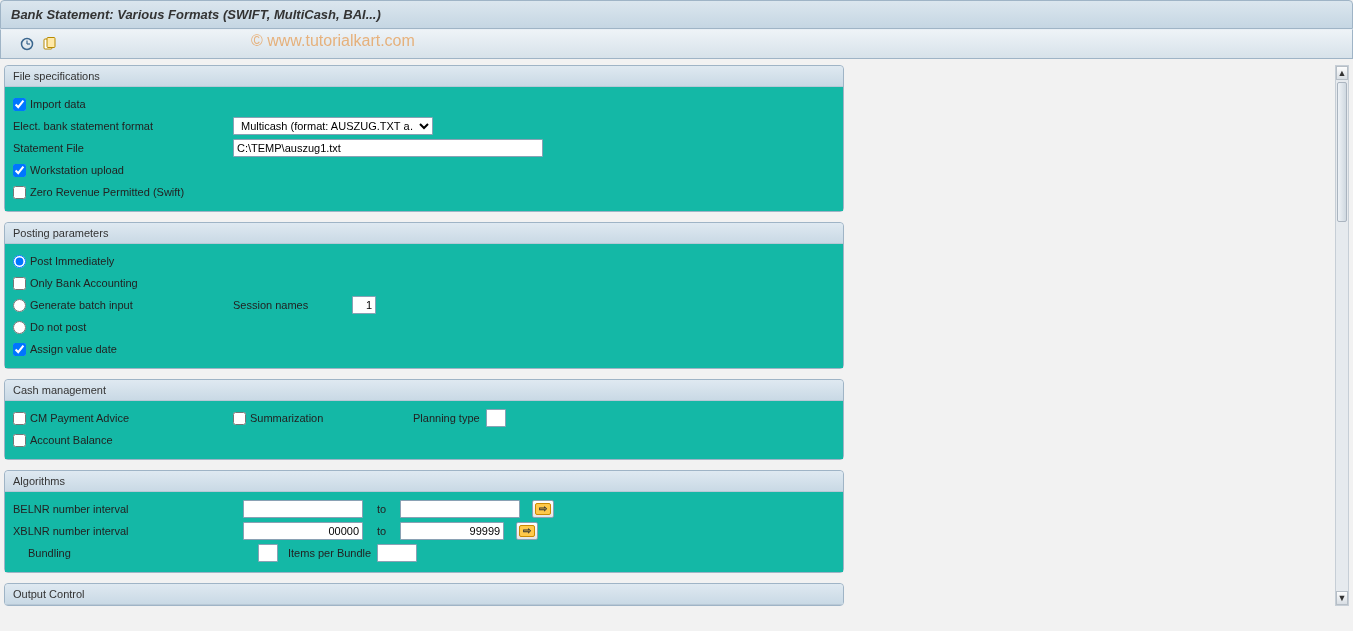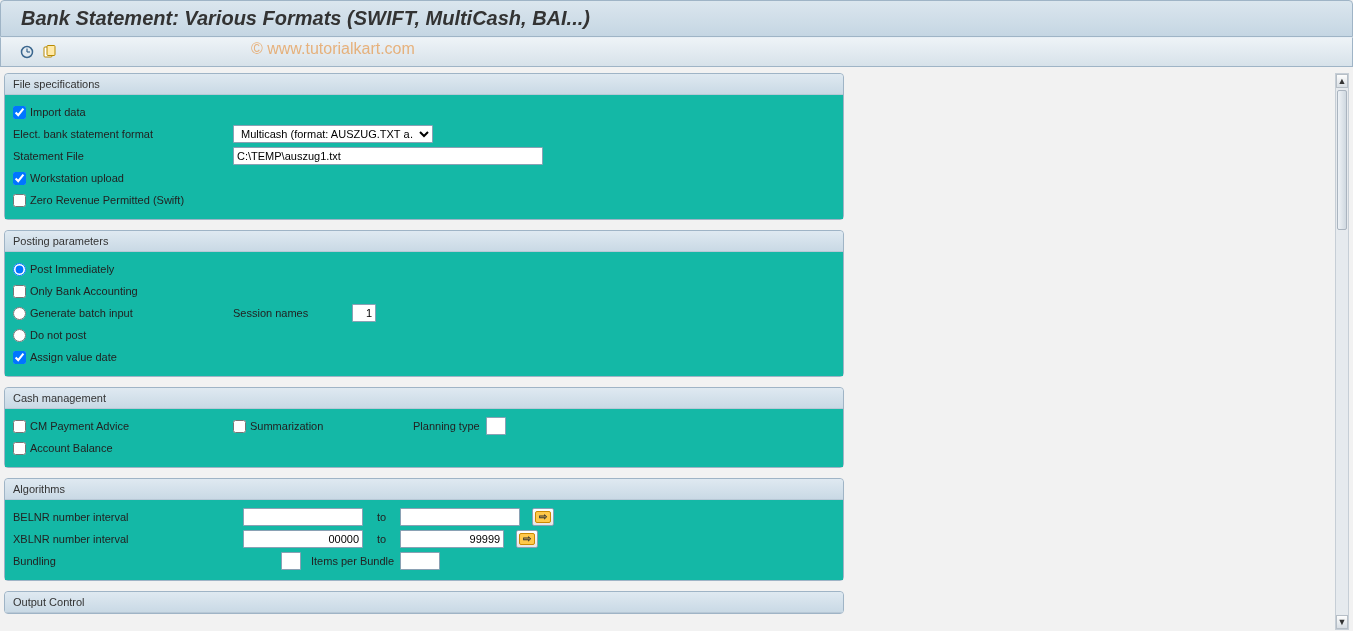--- a/index.html
+++ b/index.html
@@ -7,22 +7,22 @@
     margin: 0; padding: 0;
     font-family: Arial, sans-serif;
     font-size: 11px;
     background: #f2f2f2;
     color: #222;
   }
   .title-bar {
     background: linear-gradient(#dbe6ee, #c5d6e3);
     border: 1px solid #9fb4c6;
     border-radius: 4px 4px 0 0;
-    padding: 6px 20px;
-    font-size: 20px;
+    padding: 6px 10px;
+    font-size: 13px;
     font-weight: bold;
     font-style: italic;
     color: #333;
   }
   .tool-bar {
     background: linear-gradient(#eef3f7,#d7e2ea);
     border: 1px solid #9fb4c6;
     border-top: 1px solid #e8eff5;
     padding: 4px 16px;
     display: flex;
@@ -306,29 +306,29 @@
       <div style="width:230px;"><span>XBLNR number interval</span></div>
       <input type="text" class="tf-sm-right" style="width: 120px;" value="00000">
       <span style="margin:0 14px;">to</span>
       <input type="text" class="tf-sm-right" style="width: 104px;" value="99999">
       <span style="width:12px;"></span>
       <button class="arrow-btn">
               <span class="inner">⇨</span>
             </button>
     </div>
     <div class="field-row">
-      <div style="width:268px;"><span>Bundling</span></div>
+      <div style="width:230px;margin-left:15px;"><span>Bundling</span></div>
       <input type="text" class="tf-tiny" style="">
       <span style="margin:0 6px 0 10px;">Items per Bundle</span>
       <input type="text" class="tf-bundle" style="">
     </div>
   </div>
 </div>
 
-<div class="groupbox" style="margin-bottom:16px;">
+<div class="groupbox" style="margin-bottom:0;">
   <div class="gb-head">Output Control</div>
 </div>
 
 </div>
 
 <div class="right-col">
   <div class="scrollbar-track">
     <div class="scrollbar-button up">▲</div>
     <div class="scrollbar-thumb"></div>
     <div class="scrollbar-button down">▼</div>

